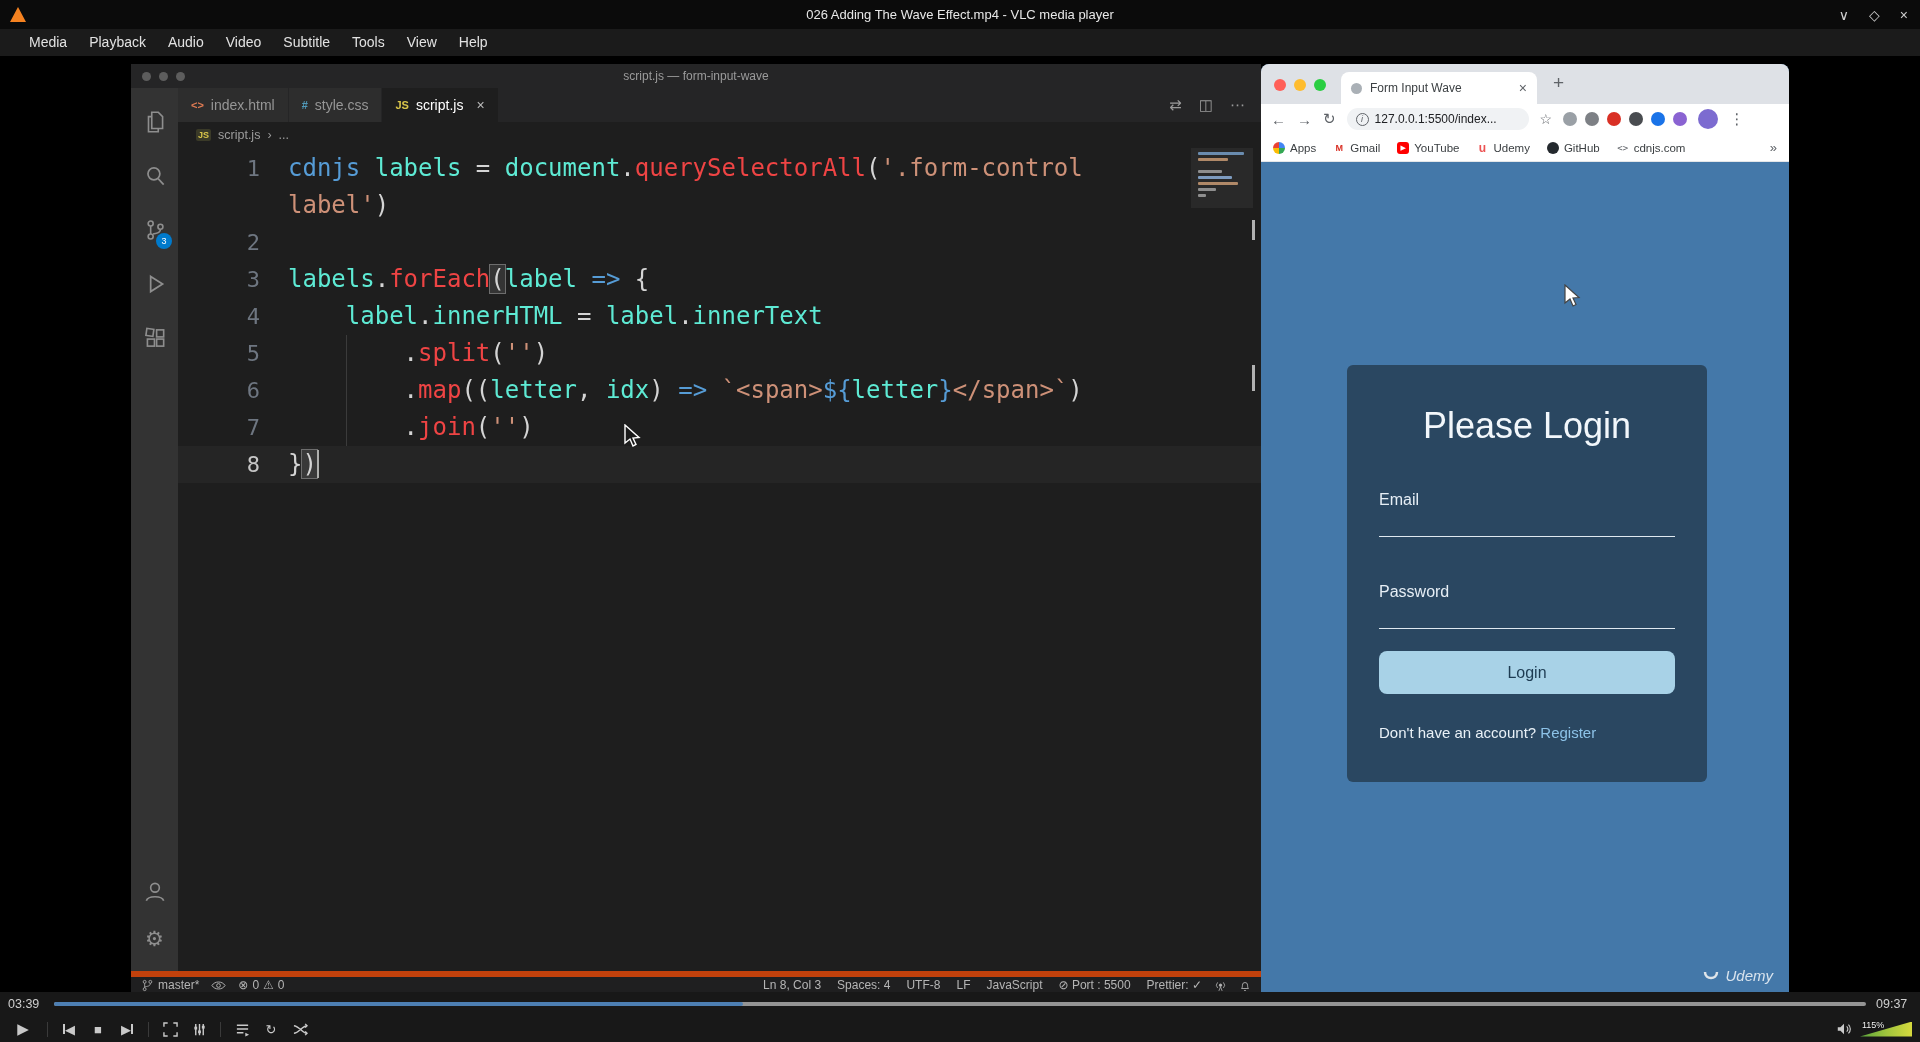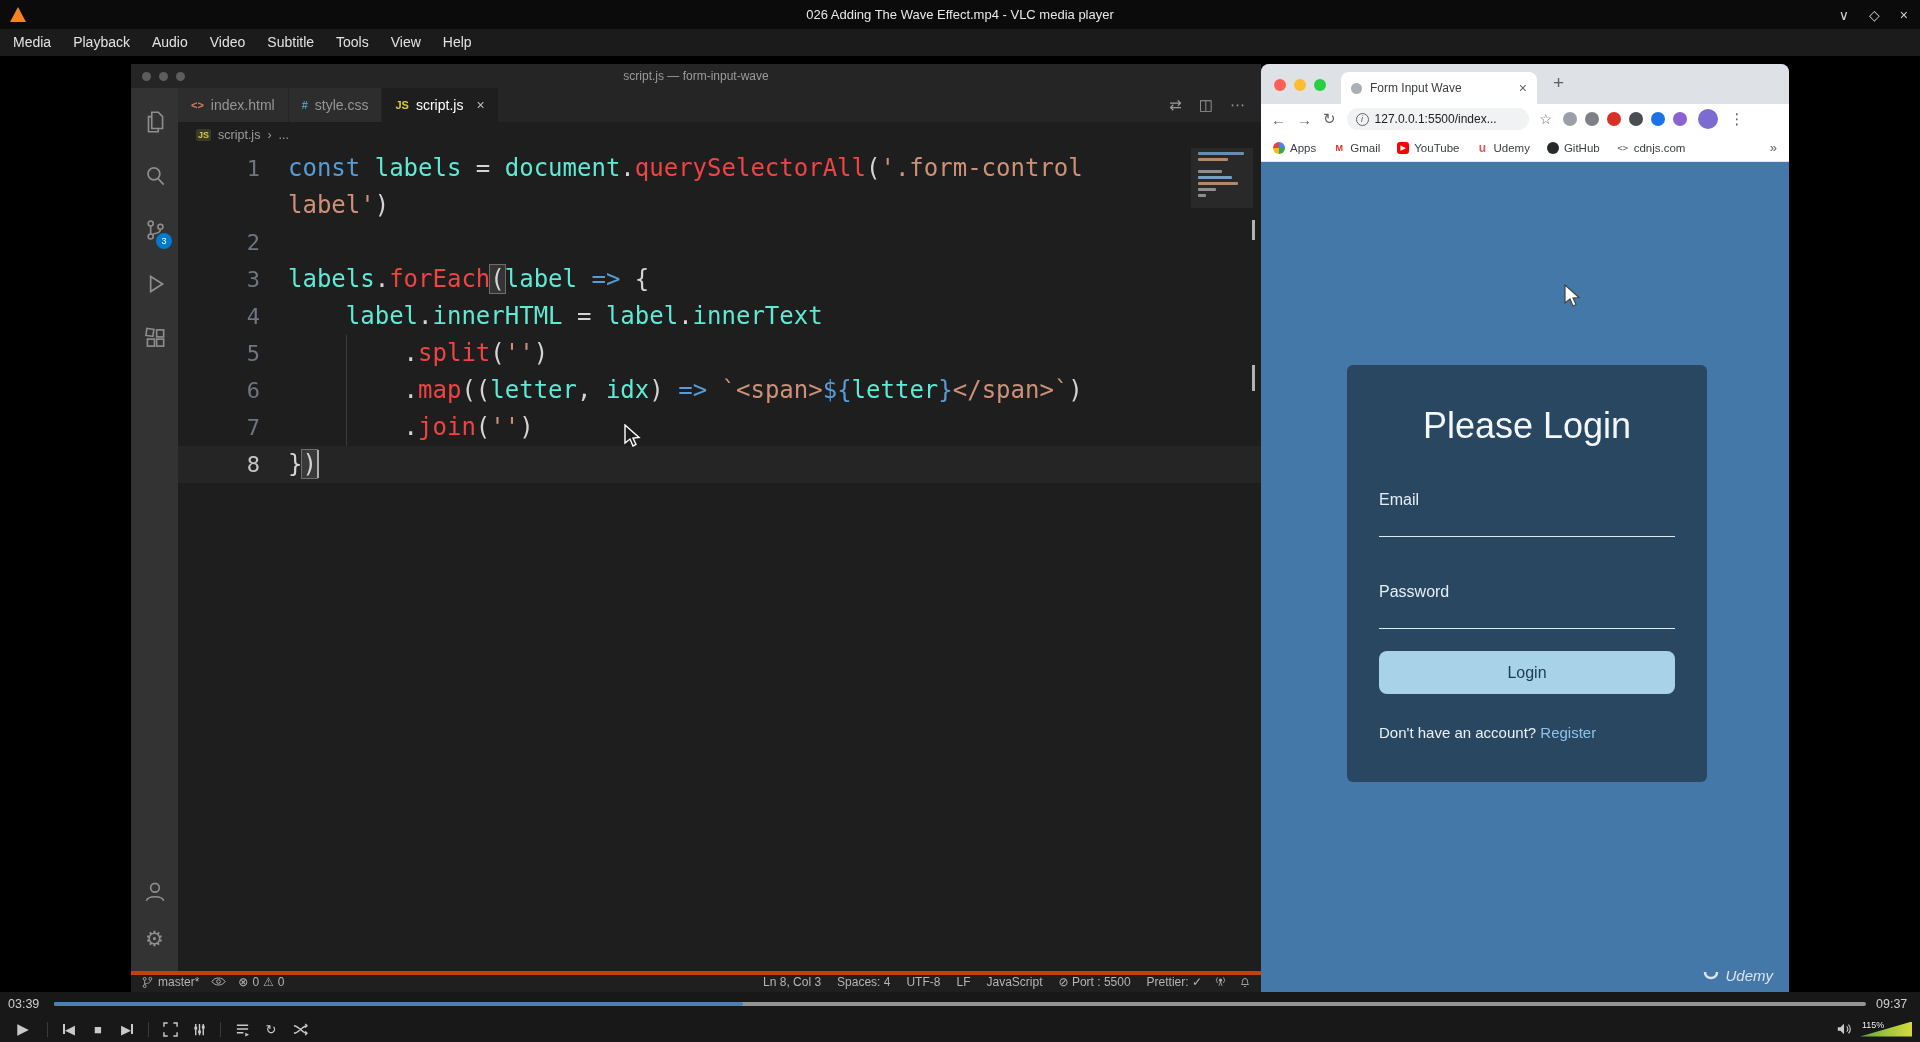--- a/index.html
+++ b/index.html
@@ -6,21 +6,21 @@
   html,body{width:1920px;height:1042px;background:#000;overflow:hidden;
     font-family:"Liberation Sans",sans-serif;}
   .screen{position:relative;width:1920px;height:1042px;background:#000;overflow:hidden}
 
   
   .vlc-titlebar{position:absolute;left:0;top:0;right:0;height:29px;background:#0b0b0b;display:flex;align-items:center}
   .vlc-cone{position:absolute;left:10px;top:7px;width:0;height:0;border-left:8px solid transparent;border-right:8px solid transparent;border-bottom:15px solid #f58220}
   .vlc-title{flex:1;text-align:center;color:#e8e8e8;font-size:13px}
   .win-btns{position:absolute;right:12px;top:0;height:29px;display:flex;gap:20px;align-items:center;color:#cfcfcf;font-size:14px}
   .win-btns span{cursor:default}
-  .vlc-menubar{position:absolute;left:0;top:29px;right:0;height:27px;background:#1b1b1b;display:flex;padding-left:2px}
+  .vlc-menubar{position:absolute;left:0;top:29px;right:0;height:27px;background:#1b1b1b;display:flex;padding-left:18px}
   .menu-item{color:#e2e2e2;font-size:14px;padding:0 11px;height:27px;line-height:27px}
 
   .video-area{position:absolute;left:0;top:56px;width:1920px;height:936px;background:#000}
   .video-content{position:absolute;left:131px;top:0;width:1658px;height:936px}
 
   
   .vscode{position:absolute;left:0;top:8px;width:1130px;height:928px;background:#1e1e1e}
   .vsc-titlebar{position:absolute;left:0;top:0;width:100%;height:24px;background:#252526;display:flex;align-items:center}
   .vsc-dots{position:absolute;left:11px;top:8px;display:flex;gap:8px}
   .vsc-dot{width:9px;height:9px;border-radius:50%;background:#5d5d5d}
@@ -47,21 +47,21 @@
   .gutter-num.current{color:#c6c6c6}
   .code-text{padding-left:28px}
   .tk-kw{color:#569cd6}.tk-vr{color:#5eead4}.tk-fn{color:#ef4444}.tk-st{color:#ce9178}.tk-pl{color:#d4d4d4}
   .tk-mb{outline:1px solid #6d6d6d;background:rgba(130,130,130,.22)}
   .indent-guide{position:absolute;left:168px;top:187px;width:1px;height:111px;background:#3b3b3b}
   .caret{position:absolute;left:139px;top:302px;width:2px;height:28px;background:#aeafad}
   .minimap{position:absolute;right:14px;top:4px;width:49px}
   .mm-line{height:3px;margin-bottom:3px;border-radius:1px}
   .mm-viewport{position:absolute;right:8px;top:0;width:62px;height:60px;background:rgba(255,255,255,0.05)}
   .ovr-mark{position:absolute;width:3px;background:#d7d7d7;opacity:.8}
-  .vsc-status{position:absolute;left:0;bottom:0;width:100%;height:21px;background:#1f1f20;border-top:4px solid #c2410c;display:flex;align-items:flex-start;color:#b5b5b5;font-size:12px;padding:0 10px;gap:12px}
+  .vsc-status{position:absolute;left:0;bottom:0;width:100%;height:21px;background:#1f1f20;border-top:6px solid #c2410c;display:flex;align-items:flex-end;color:#b5b5b5;font-size:12px;padding:0 10px;gap:12px}
   .st-item{white-space:nowrap}
   #status-right{margin-left:auto;display:flex;gap:16px;align-items:center}
   .st-group{display:flex;align-items:center;gap:4px}
 
   
   .chrome{position:absolute;left:1130px;top:8px;width:528px;height:928px;background:#4478a9;border-radius:8px 8px 0 0;overflow:hidden}
   .ch-tabstrip{position:absolute;left:0;top:0;width:100%;height:40px;background:#dee1e6}
   .traffic{position:absolute;left:13px;top:15px;display:flex;gap:8px}
   .tl{width:12px;height:12px;border-radius:50%}
   .tl-red{background:#ff5f57}.tl-yellow{background:#febc2e}.tl-green{background:#2ace42}
@@ -224,21 +224,21 @@
             <svg width="26" height="26" viewBox="0 0 24 24" fill="none" stroke="#8e8e8e" stroke-width="1.5">
                 <circle cx="12" cy="9" r="4"></circle>
                 <path d="M4 21 c1.5-5 14.5-5 16 0"></path>
               </svg>
           </span>
           <span class="act-icon" style="bottom:8px;font-size:21px">⚙</span>
         </div>
 
         <div class="vsc-editor">
           <div id="code-lines">
-              <div class="code-row"><span class="gutter-num">1</span><span class="code-text"><span class="tk-kw">const </span><span class="tk-vr">labels</span><span class="tk-pl"> = </span><span class="tk-vr">document</span><span class="tk-pl">.</span><span class="tk-fn">querySelectorAll</span><span class="tk-pl">(</span><span class="tk-st">'.form-control</span></span></div>
+              <div class="code-row"><span class="gutter-num">1</span><span class="code-text"><span class="tk-kw">cdnjs </span><span class="tk-vr">labels</span><span class="tk-pl"> = </span><span class="tk-vr">document</span><span class="tk-pl">.</span><span class="tk-fn">querySelectorAll</span><span class="tk-pl">(</span><span class="tk-st">'.form-control</span></span></div>
               <div class="code-row"><span class="gutter-num"></span><span class="code-text"><span class="tk-st">label'</span><span class="tk-pl">)</span></span></div>
               <div class="code-row"><span class="gutter-num">2</span><span class="code-text"></span></div>
               <div class="code-row"><span class="gutter-num">3</span><span class="code-text"><span class="tk-vr">labels</span><span class="tk-pl">.</span><span class="tk-fn">forEach</span><span class="tk-pl tk-mb">(</span><span class="tk-vr">label</span><span class="tk-pl"> </span><span class="tk-kw">=&gt;</span><span class="tk-pl"> {</span></span></div>
               <div class="code-row"><span class="gutter-num">4</span><span class="code-text"><span class="tk-pl">    </span><span class="tk-vr">label</span><span class="tk-pl">.</span><span class="tk-vr">innerHTML</span><span class="tk-pl"> = </span><span class="tk-vr">label</span><span class="tk-pl">.</span><span class="tk-vr">innerText</span></span></div>
               <div class="code-row"><span class="gutter-num">5</span><span class="code-text"><span class="tk-pl">        </span><span class="tk-pl">.</span><span class="tk-fn">split</span><span class="tk-pl">(</span><span class="tk-st">''</span><span class="tk-pl">)</span></span></div>
               <div class="code-row"><span class="gutter-num">6</span><span class="code-text"><span class="tk-pl">        </span><span class="tk-pl">.</span><span class="tk-fn">map</span><span class="tk-pl">((</span><span class="tk-vr">letter</span><span class="tk-pl">, </span><span class="tk-vr">idx</span><span class="tk-pl">) </span><span class="tk-kw">=&gt;</span><span class="tk-pl"> </span><span class="tk-st">`&lt;span&gt;</span><span class="tk-kw">${</span><span class="tk-vr">letter</span><span class="tk-kw">}</span><span class="tk-st">&lt;/span&gt;`</span><span class="tk-pl">)</span></span></div>
               <div class="code-row"><span class="gutter-num">7</span><span class="code-text"><span class="tk-pl">        </span><span class="tk-pl">.</span><span class="tk-fn">join</span><span class="tk-pl">(</span><span class="tk-st">''</span><span class="tk-pl">)</span></span></div>
               <div class="code-row current-line"><span class="gutter-num current">8</span><span class="code-text"><span class="tk-pl">}</span><span class="tk-pl tk-mb">)</span></span></div>
             </div>
           <div class="indent-guide"></div>

